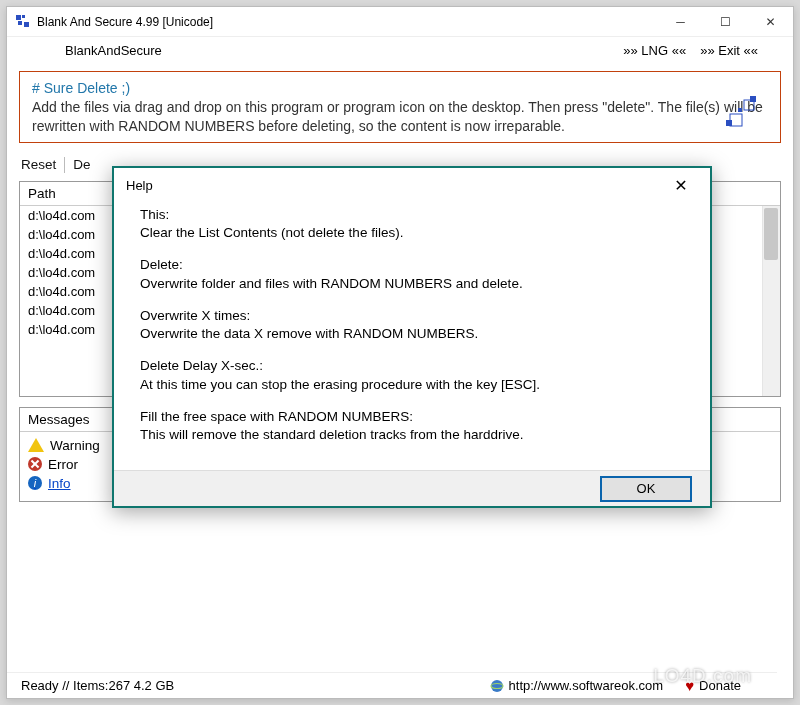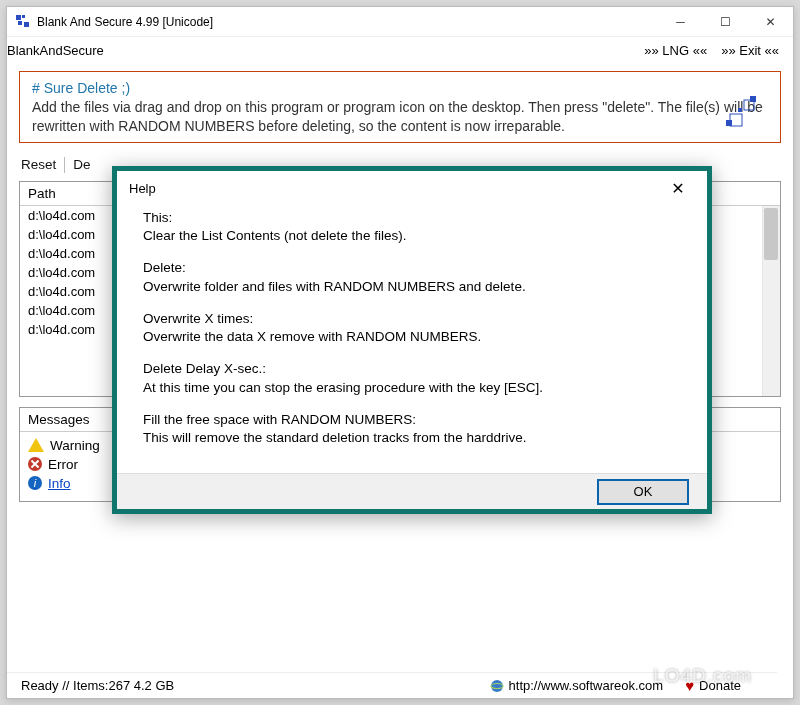--- a/index.html
+++ b/index.html
@@ -3,21 +3,21 @@
   <meta charset="utf-8">
   <style>
     * { box-sizing: border-box; margin: 0; padding: 0; font-family: "Segoe UI", Tahoma, sans-serif; }
     body { width: 800px; height: 705px; background: #d9d9d9; position: relative; overflow: hidden; }
     .window { position: absolute; left: 6px; top: 6px; width: 788px; height: 693px; background: #fff; border: 1px solid #bbb; box-shadow: 0 2px 8px rgba(0,0,0,0.15); }
     .titlebar { height: 30px; display: flex; align-items: center; padding: 0 0 0 8px; border-bottom: 1px solid #eee; }
     .title-icon { width:16px; height:16px; margin-right:6px; }
     .title-text { font-size: 12px; color: #000; flex: 1; }
     .win-controls { display: flex; height: 100%; }
     .win-btn { width: 45px; display:flex; align-items:center; justify-content:center; font-size: 12px; color:#333; cursor:pointer; }
-    .menubar { height: 26px; display:flex; align-items:center; padding: 0 0; font-size: 13px; }
+    .menubar { height: 26px; display:flex; align-items:center; padding: 0 21px; font-size: 13px; margin-left: 37px; }
     .menubar .spacer { flex:1; }
     .menu-item { margin-right: 14px; cursor:pointer; }
     .content { padding: 8px 12px 0 12px; position: relative; }
     .info-box { border: 1px solid #c2410c; padding: 8px 12px 6px 12px; position: relative; margin-bottom: 8px; }
     .info-heading { color:#27a; font-size: 14px; font-weight: normal; margin-bottom:2px; }
     .info-text { font-size: 14px; color:#333; line-height: 1.35; }
     .info-icon { position:absolute; right: 14px; top: 22px; }
     .link-row { padding: 6px 2px 4px 2px; font-size:13.5px; display:flex; gap:8px; }
     .link-row span { color:#111; cursor:pointer; }
     .divider { display:inline-block; width:1px; height:16px; background:#bbb; vertical-align:middle; }
@@ -34,21 +34,21 @@
     .icon-error::before,.icon-error::after{content:'';position:absolute;left:6px;top:2px;width:2px;height:10px;background:#fff;transform:rotate(45deg);}
     .icon-error::after{transform:rotate(-45deg);}
     .icon-info { width:14px; height:14px; border-radius:50%; background:#1565c0; color:#fff; font-size:11px; display:inline-flex; align-items:center; justify-content:center; font-style:italic; }
     .statusbar { position:absolute; left:0; right:16px; bottom:0; height:26px; display:flex; align-items:center; padding: 0 14px; font-size:13px; background:#fff; border-top:1px solid #eee; }
     .statusbar .spacer { flex:1; }
     .status-link { color:#000; margin-right: 22px; display:flex; align-items:center; gap:5px; }
     .heart { color:#b00; font-size:15px; }
     .scrollbar-track { position:absolute; right:0; top:0; bottom:0; width:18px; background:#f0f0f0; border-left:1px solid #e5e5e5; }
     .scrollbar-thumb { position:absolute; right:2px; top:2px; width:14px; height:52px; background:#c7c7c7; border-radius:2px; }
 
-    .dialog { position:absolute; left:112px; top:166px; width:600px; background:#fff; border:5px solid #0f766e; box-shadow: 0 4px 20px rgba(0,0,0,0.35); z-index:50; }
+    .dialog { position:absolute; left:112px; top:166px; width:600px; background:#fff; border:2px solid #0f766e; box-shadow: 0 4px 20px rgba(0,0,0,0.35); z-index:50; }
     .dialog-title { height:34px; display:flex; align-items:center; padding:0 12px; font-size:13px; }
     .dialog-title .sp { flex:1; }
     .dialog-close { width:34px; height:26px; display:flex; align-items:center; justify-content:center; cursor:pointer; font-size:16px; }
     .dialog-body { padding: 4px 26px 12px 26px; font-size: 13.5px; line-height:1.35; }
     .dialog-body p { margin-bottom: 14px; }
     .dialog-footer { background:#f0f0f0; height:36px; display:flex; align-items:center; justify-content:flex-end; padding: 0 18px; border-top:1px solid #ddd; }
     .ok-btn { width:92px; height:26px; background:#e1e1e1; border:2px solid #0a64ad; font-size:13px; cursor:pointer; }
     .watermark { position:absolute; right:48px; bottom:18px; font-size:19px; color:rgba(255,255,255,0.75); font-weight: normal; letter-spacing:1px; z-index:100; text-shadow:0 0 3px rgba(0,0,0,0.4); font-family: Arial, sans-serif;}
   </style>
 </head>

